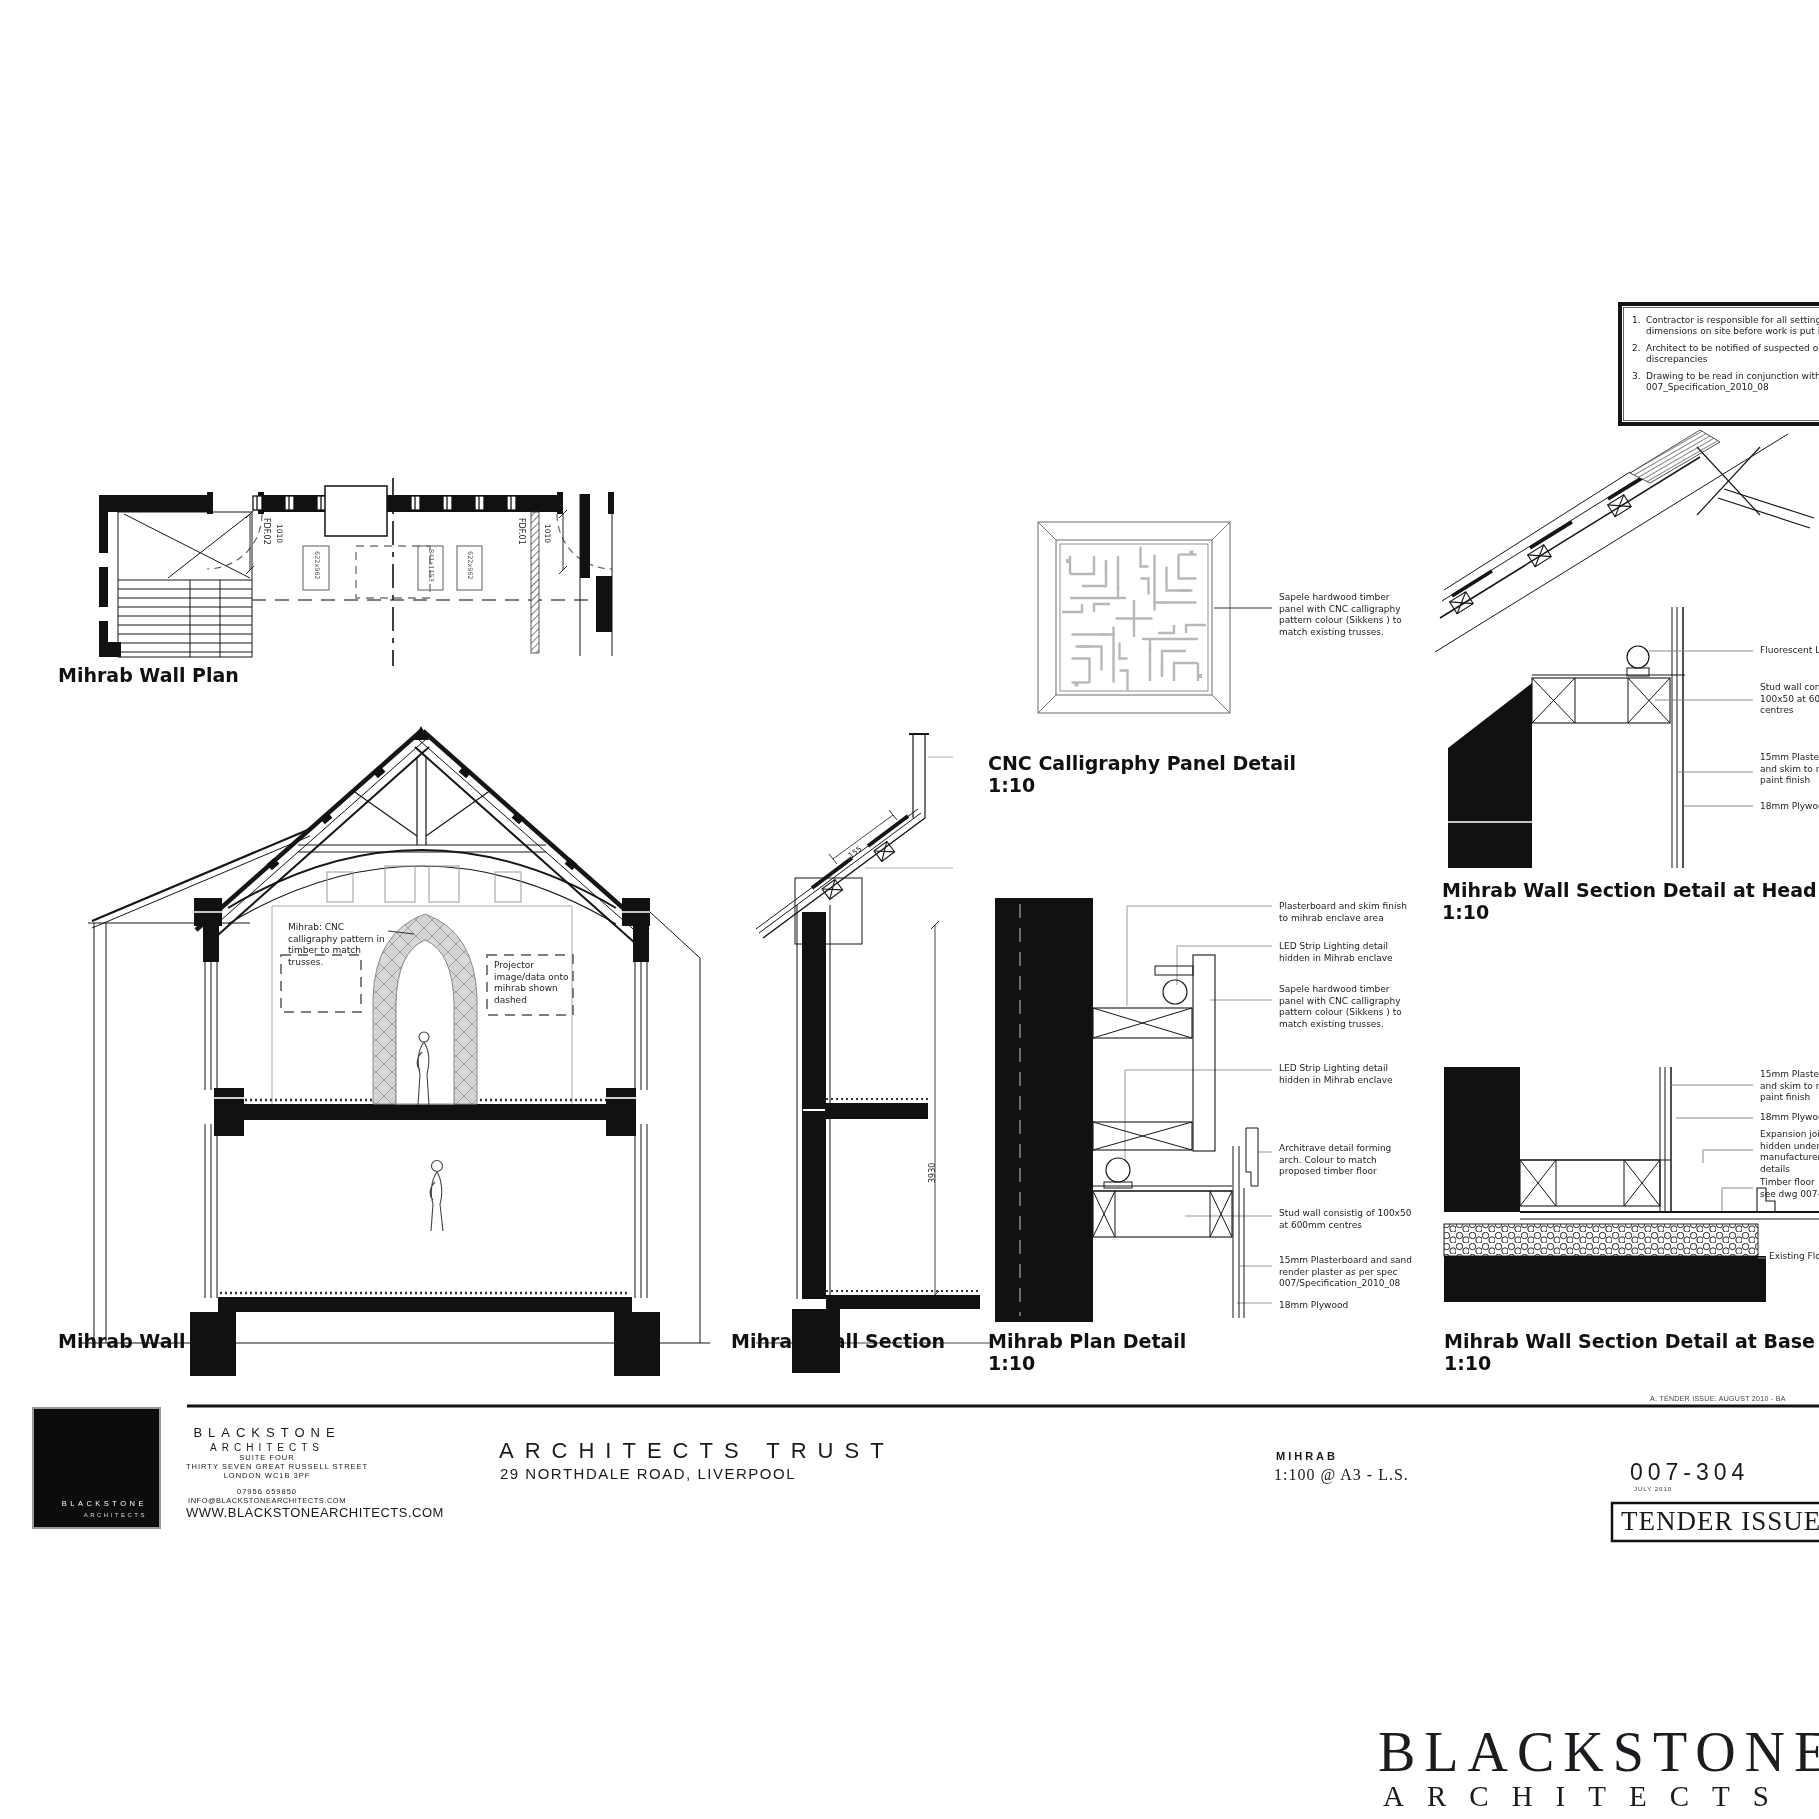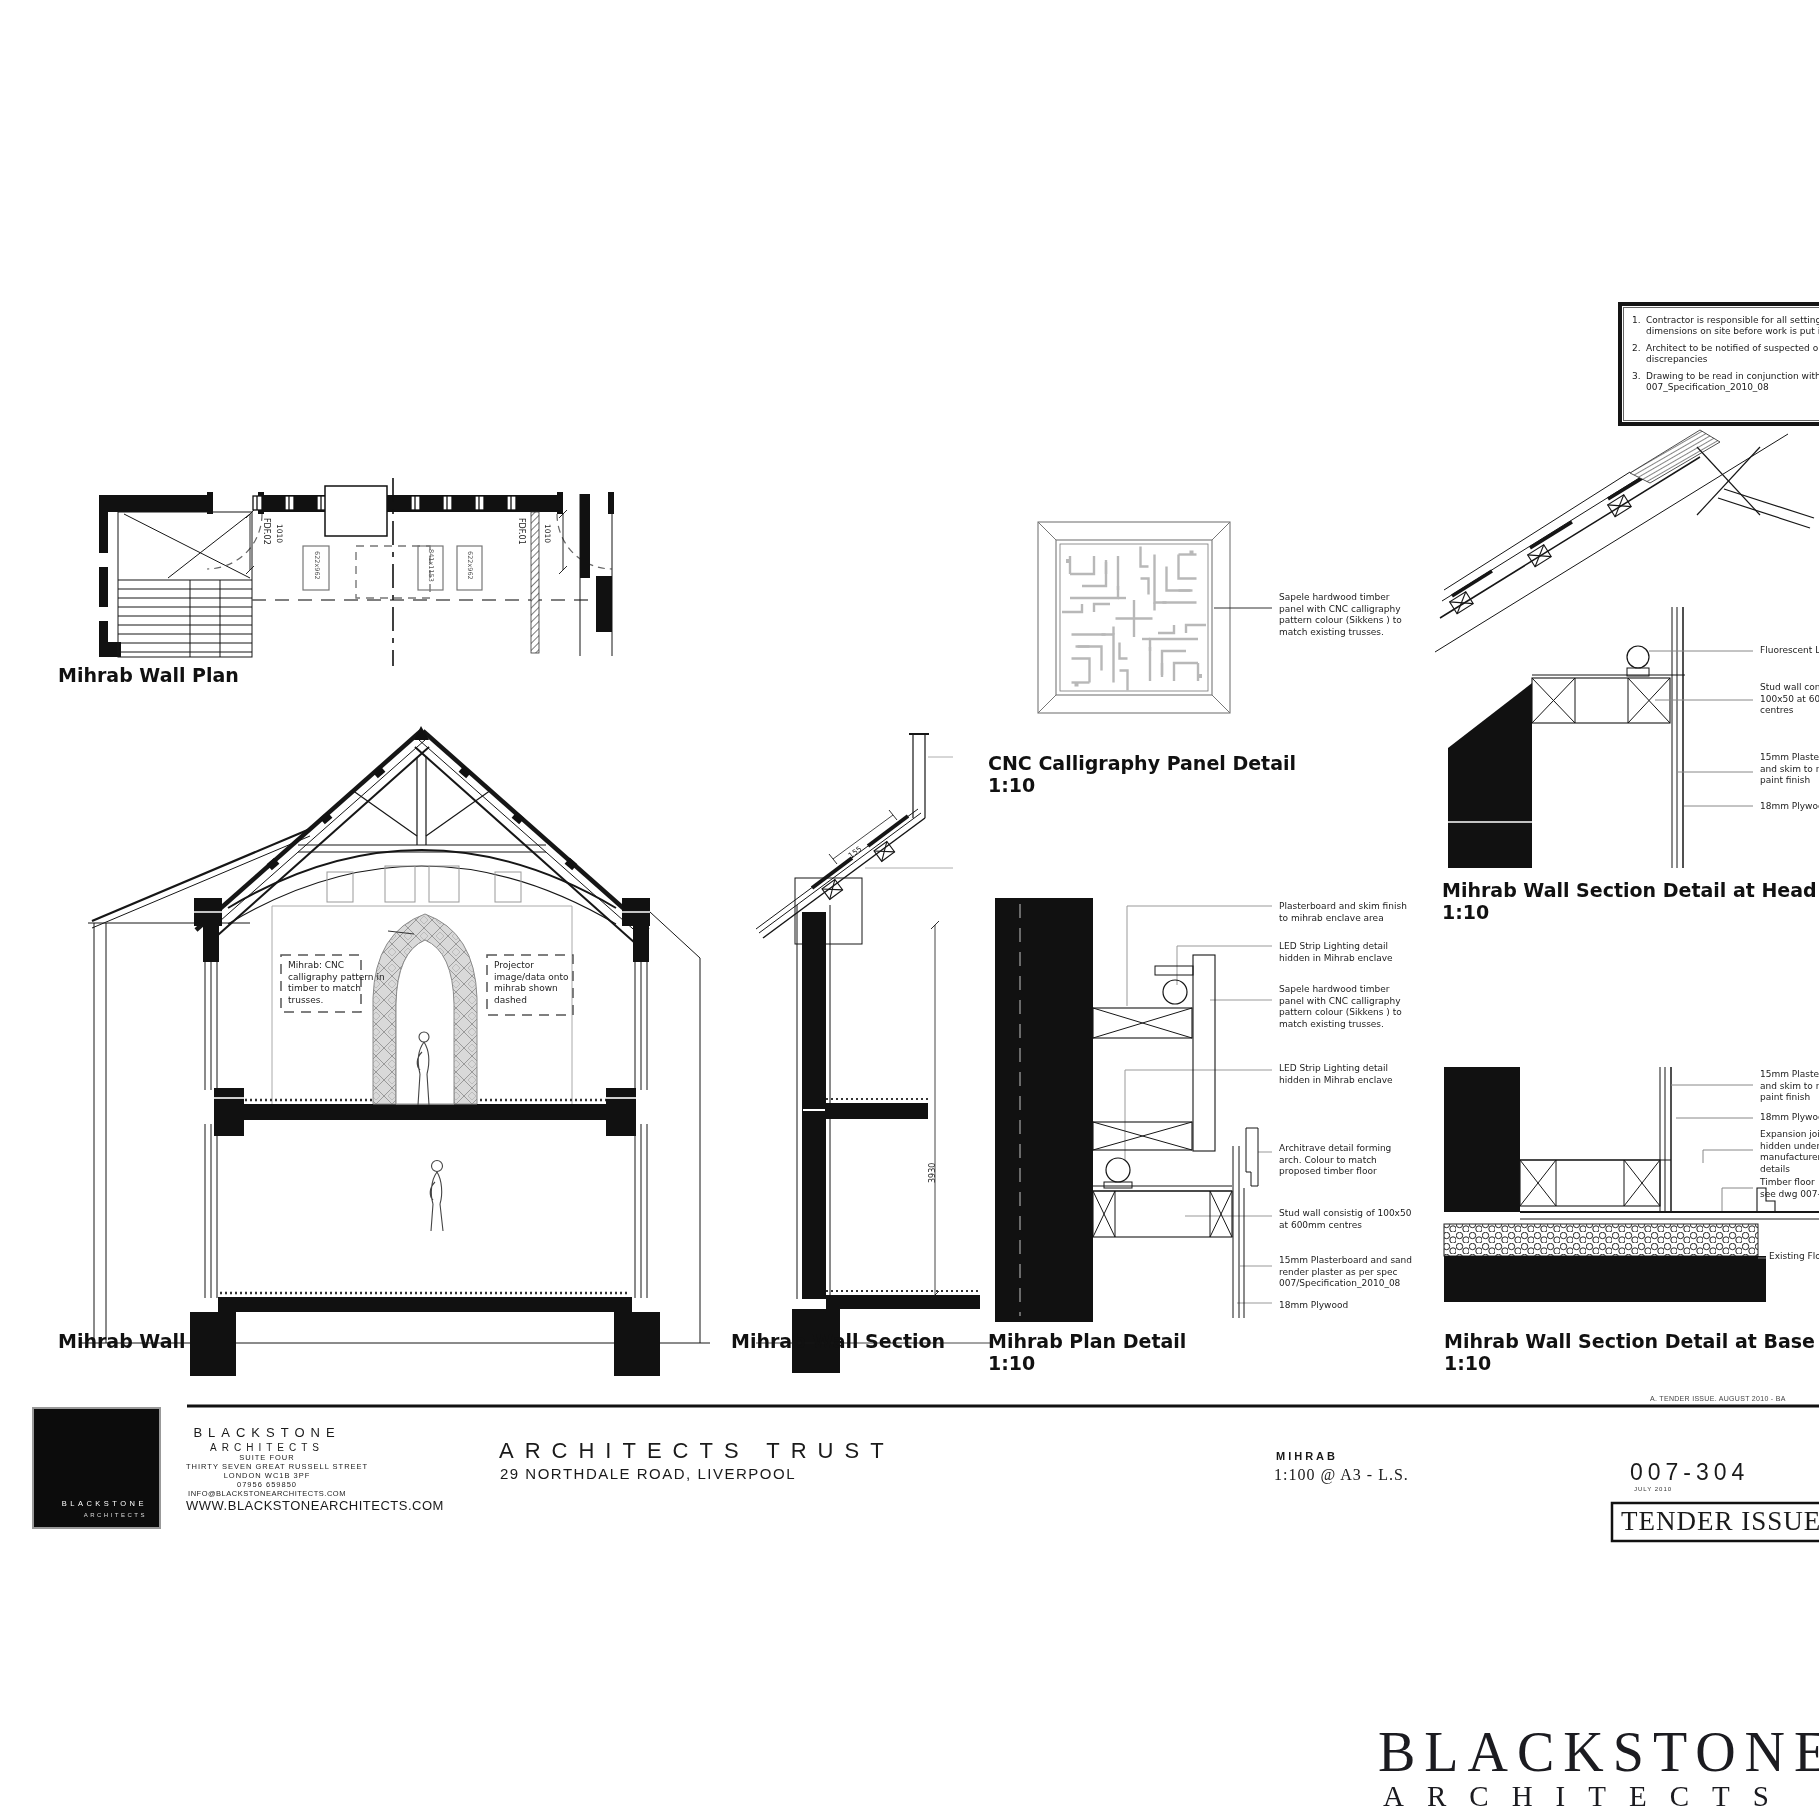--- a/index.html
+++ b/index.html
@@ -453,21 +453,21 @@
   <div class="cap" style="left:58px;top:664px;">Mihrab Wall Plan</div>
   <div class="lbl rot90" style="left:272px;top:518px;font-size:8px;">FDF.02</div>
   <div class="lbl rot90" style="left:285px;top:524px;font-size:7.5px;">1010</div>
   <div class="lbl rot90" style="left:527px;top:518px;font-size:8px;">FDF.01</div>
   <div class="lbl rot90" style="left:553px;top:524px;font-size:7.5px;">1010</div>
   <div class="lbl rot90" style="left:322px;top:551px;font-size:6.5px;color:#555;">622x962</div>
   <div class="lbl rot90" style="left:436px;top:549px;font-size:6.5px;color:#555;">841x1153</div>
   <div class="lbl rot90" style="left:475px;top:551px;font-size:6.5px;color:#555;">622x962</div>
 
   <div class="cap" style="left:58px;top:1330px;">Mihrab Wall</div>
-  <div class="lbl" style="left:288px;top:960px;width:115px;">Mihrab: CNC
+  <div class="lbl" style="left:288px;top:922px;width:115px;">Mihrab: CNC
 calligraphy pattern in
 timber to match
 trusses.</div>
   <div class="lbl" style="left:494px;top:960px;width:80px;">Projector
 image/data onto
 mihrab shown
 dashed</div>
 
   <div class="cap" style="left:731px;top:1330px;">Mihrab Wall Section</div>
   <div class="lbl rotm90" style="left:927px;top:1183px;font-size:8px;">3930</div>
@@ -531,21 +531,21 @@
 
   <div class="tb" style="left:40px;top:1499px;width:107px;text-align:right;font-size:7.5px;letter-spacing:3.5px;color:#ffffff;font-family:'Liberation Sans',sans-serif;">BLACKSTONE</div>
   <div class="tb" style="left:40px;top:1512px;width:107px;text-align:right;font-size:6px;letter-spacing:2.5px;color:#dddddd;font-family:'Liberation Sans',sans-serif;">ARCHITECTS</div>
 
   <div class="firmblock" style="font-family:'Liberation Sans',sans-serif;">
     <div style="font-size:13px;letter-spacing:6px;">BLACKSTONE</div>
     <div style="font-size:10px;letter-spacing:5px;margin-top:2px;">ARCHITECTS</div>
     <div style="font-size:7.5px;letter-spacing:1px;margin-top:0;">SUITE FOUR</div>
     <div style="font-size:7.5px;letter-spacing:1px;">THIRTY SEVEN GREAT RUSSELL STREET</div>
     <div style="font-size:7.5px;letter-spacing:1px;">LONDON WC1B 3PF</div>
-    <div style="font-size:7.5px;letter-spacing:1px;">07956 659850</div>
+    <div style="font-size:7.5px;letter-spacing:1px;margin-top:7px;">07956 659850</div>
     <div style="font-size:7.5px;letter-spacing:0.5px;">INFO@BLACKSTONEARCHITECTS.COM</div>
     <div style="font-size:13px;letter-spacing:0.5px;">WWW.BLACKSTONEARCHITECTS.COM</div>
   </div>
 
   <div class="tb" style="left:499px;top:1438px;font-size:22px;letter-spacing:11px;font-family:'Liberation Sans',sans-serif;">ARCHITECTS TRUST</div>
   <div class="tb" style="left:500px;top:1465px;font-size:15px;letter-spacing:1.5px;font-family:Liberation Sans, sans-serif;">29 NORTHDALE ROAD, LIVERPOOL</div>
 
   <div class="tb" style="left:1276px;top:1450px;font-size:11px;letter-spacing:3px;font-family:'Liberation Sans',sans-serif;font-weight:bold;">MIHRAB</div>
   <div class="tb" style="left:1274px;top:1466px;font-size:16px;letter-spacing:1px;font-family:Liberation Serif, serif;">1:100 @ A3  -  L.S.</div>
 

